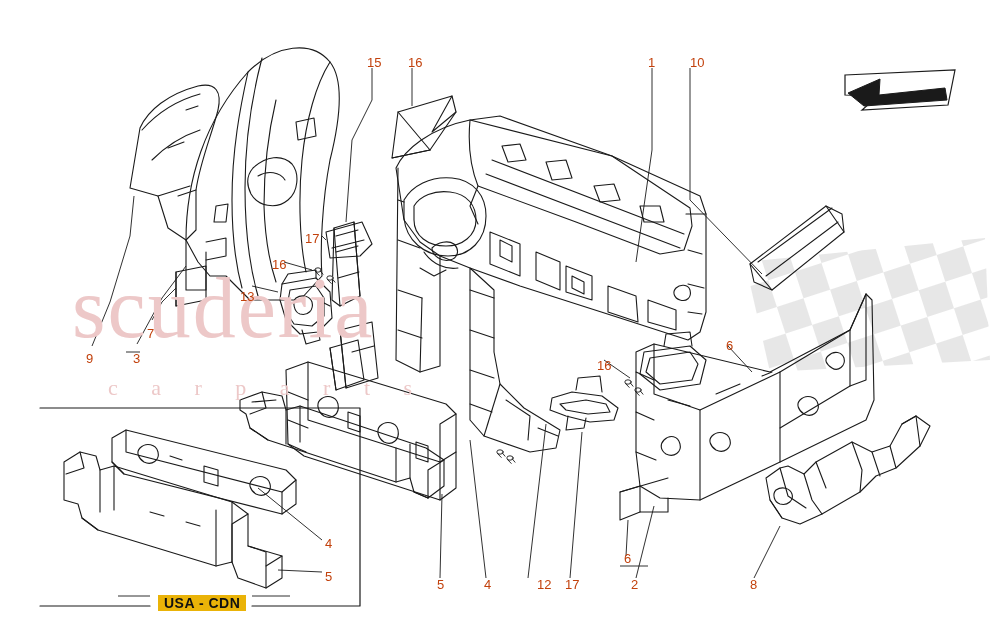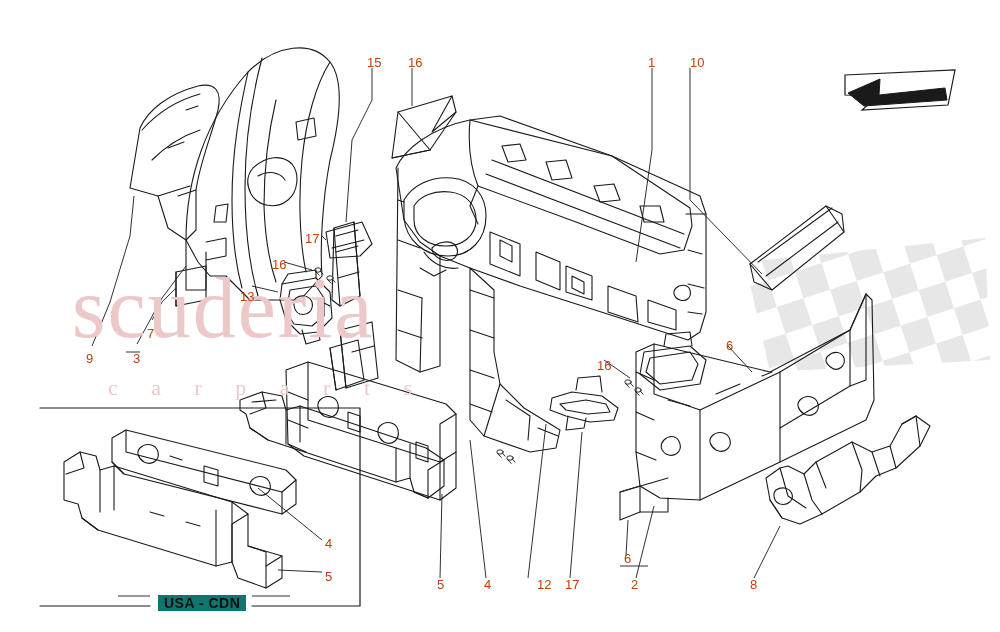--- a/index.html
+++ b/index.html
@@ -56,21 +56,21 @@
   }
   #usa-label {
     position: absolute;
     left: 158px;
     top: 595px;
     font-family: "Liberation Sans", sans-serif;
     font-size: 14px;
     font-weight: bold;
     color: #111111;
     letter-spacing: 0.5px;
-    background: #0f766e;
+    background: #eab308;
     padding: 0 6px;
   }
 </style>
 </head>
 <body>
 
 <div id="page">
 
   <svg id="svg-layer" viewBox="0 0 1000 632">
     <defs>

